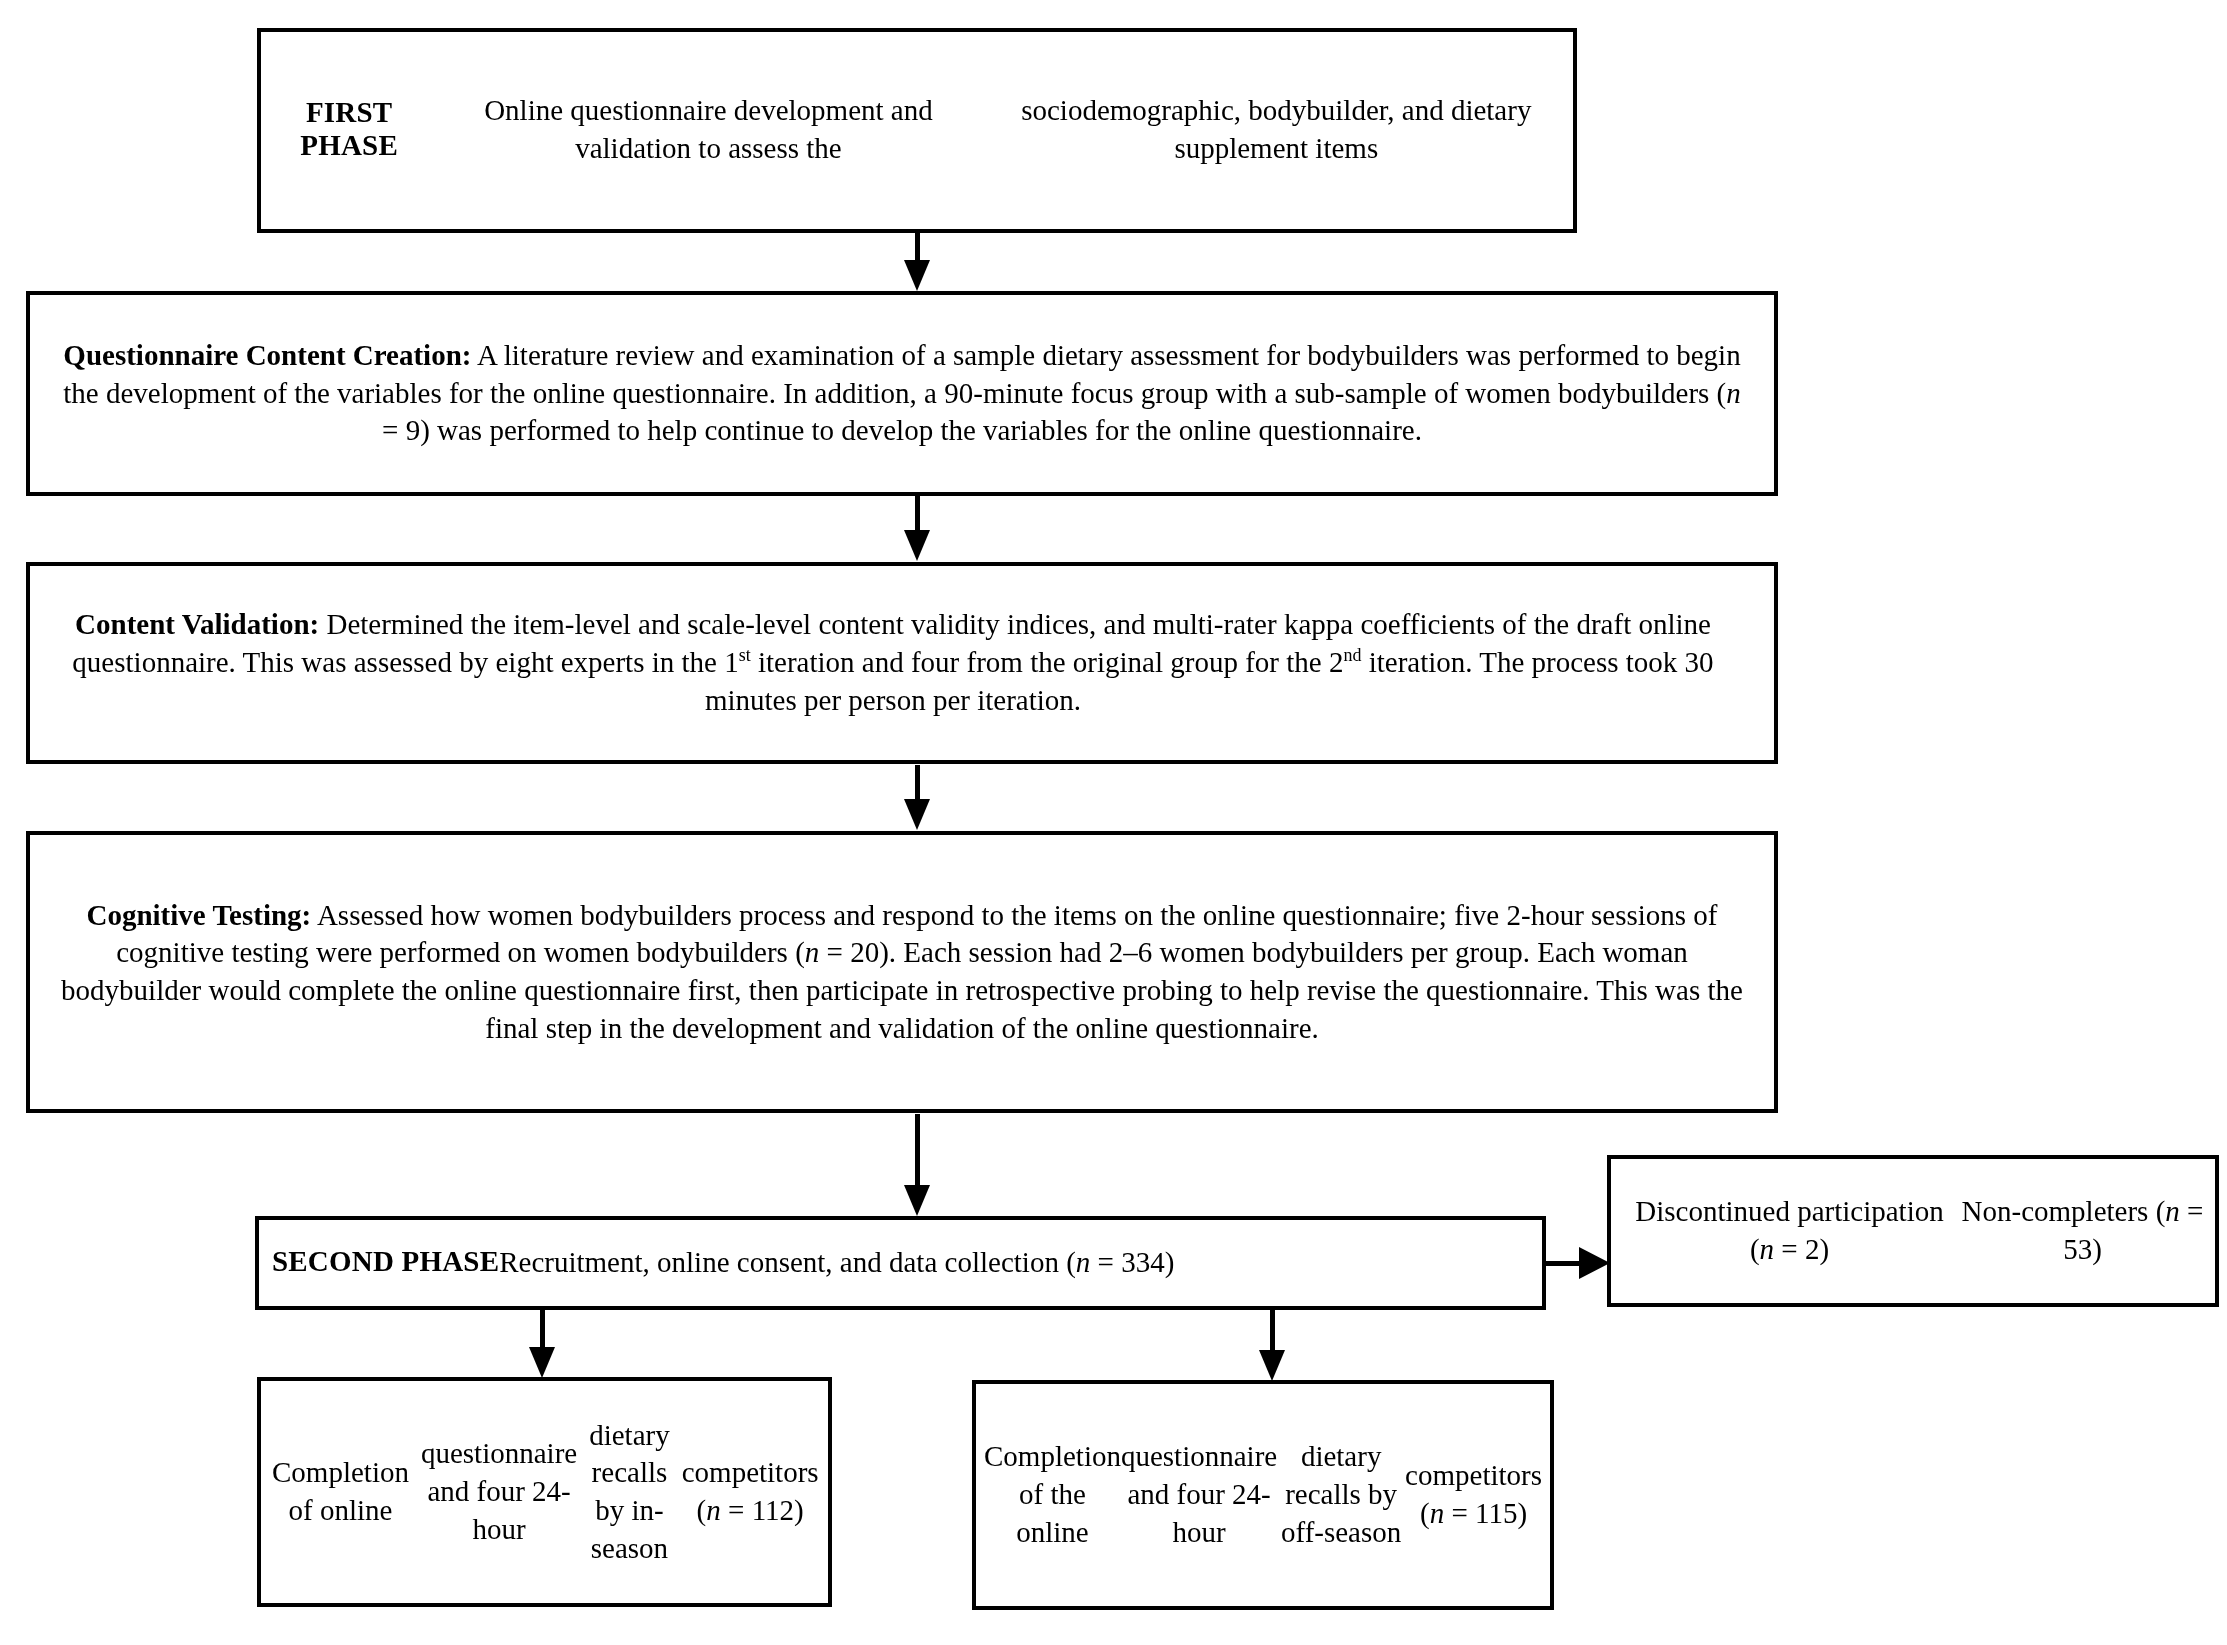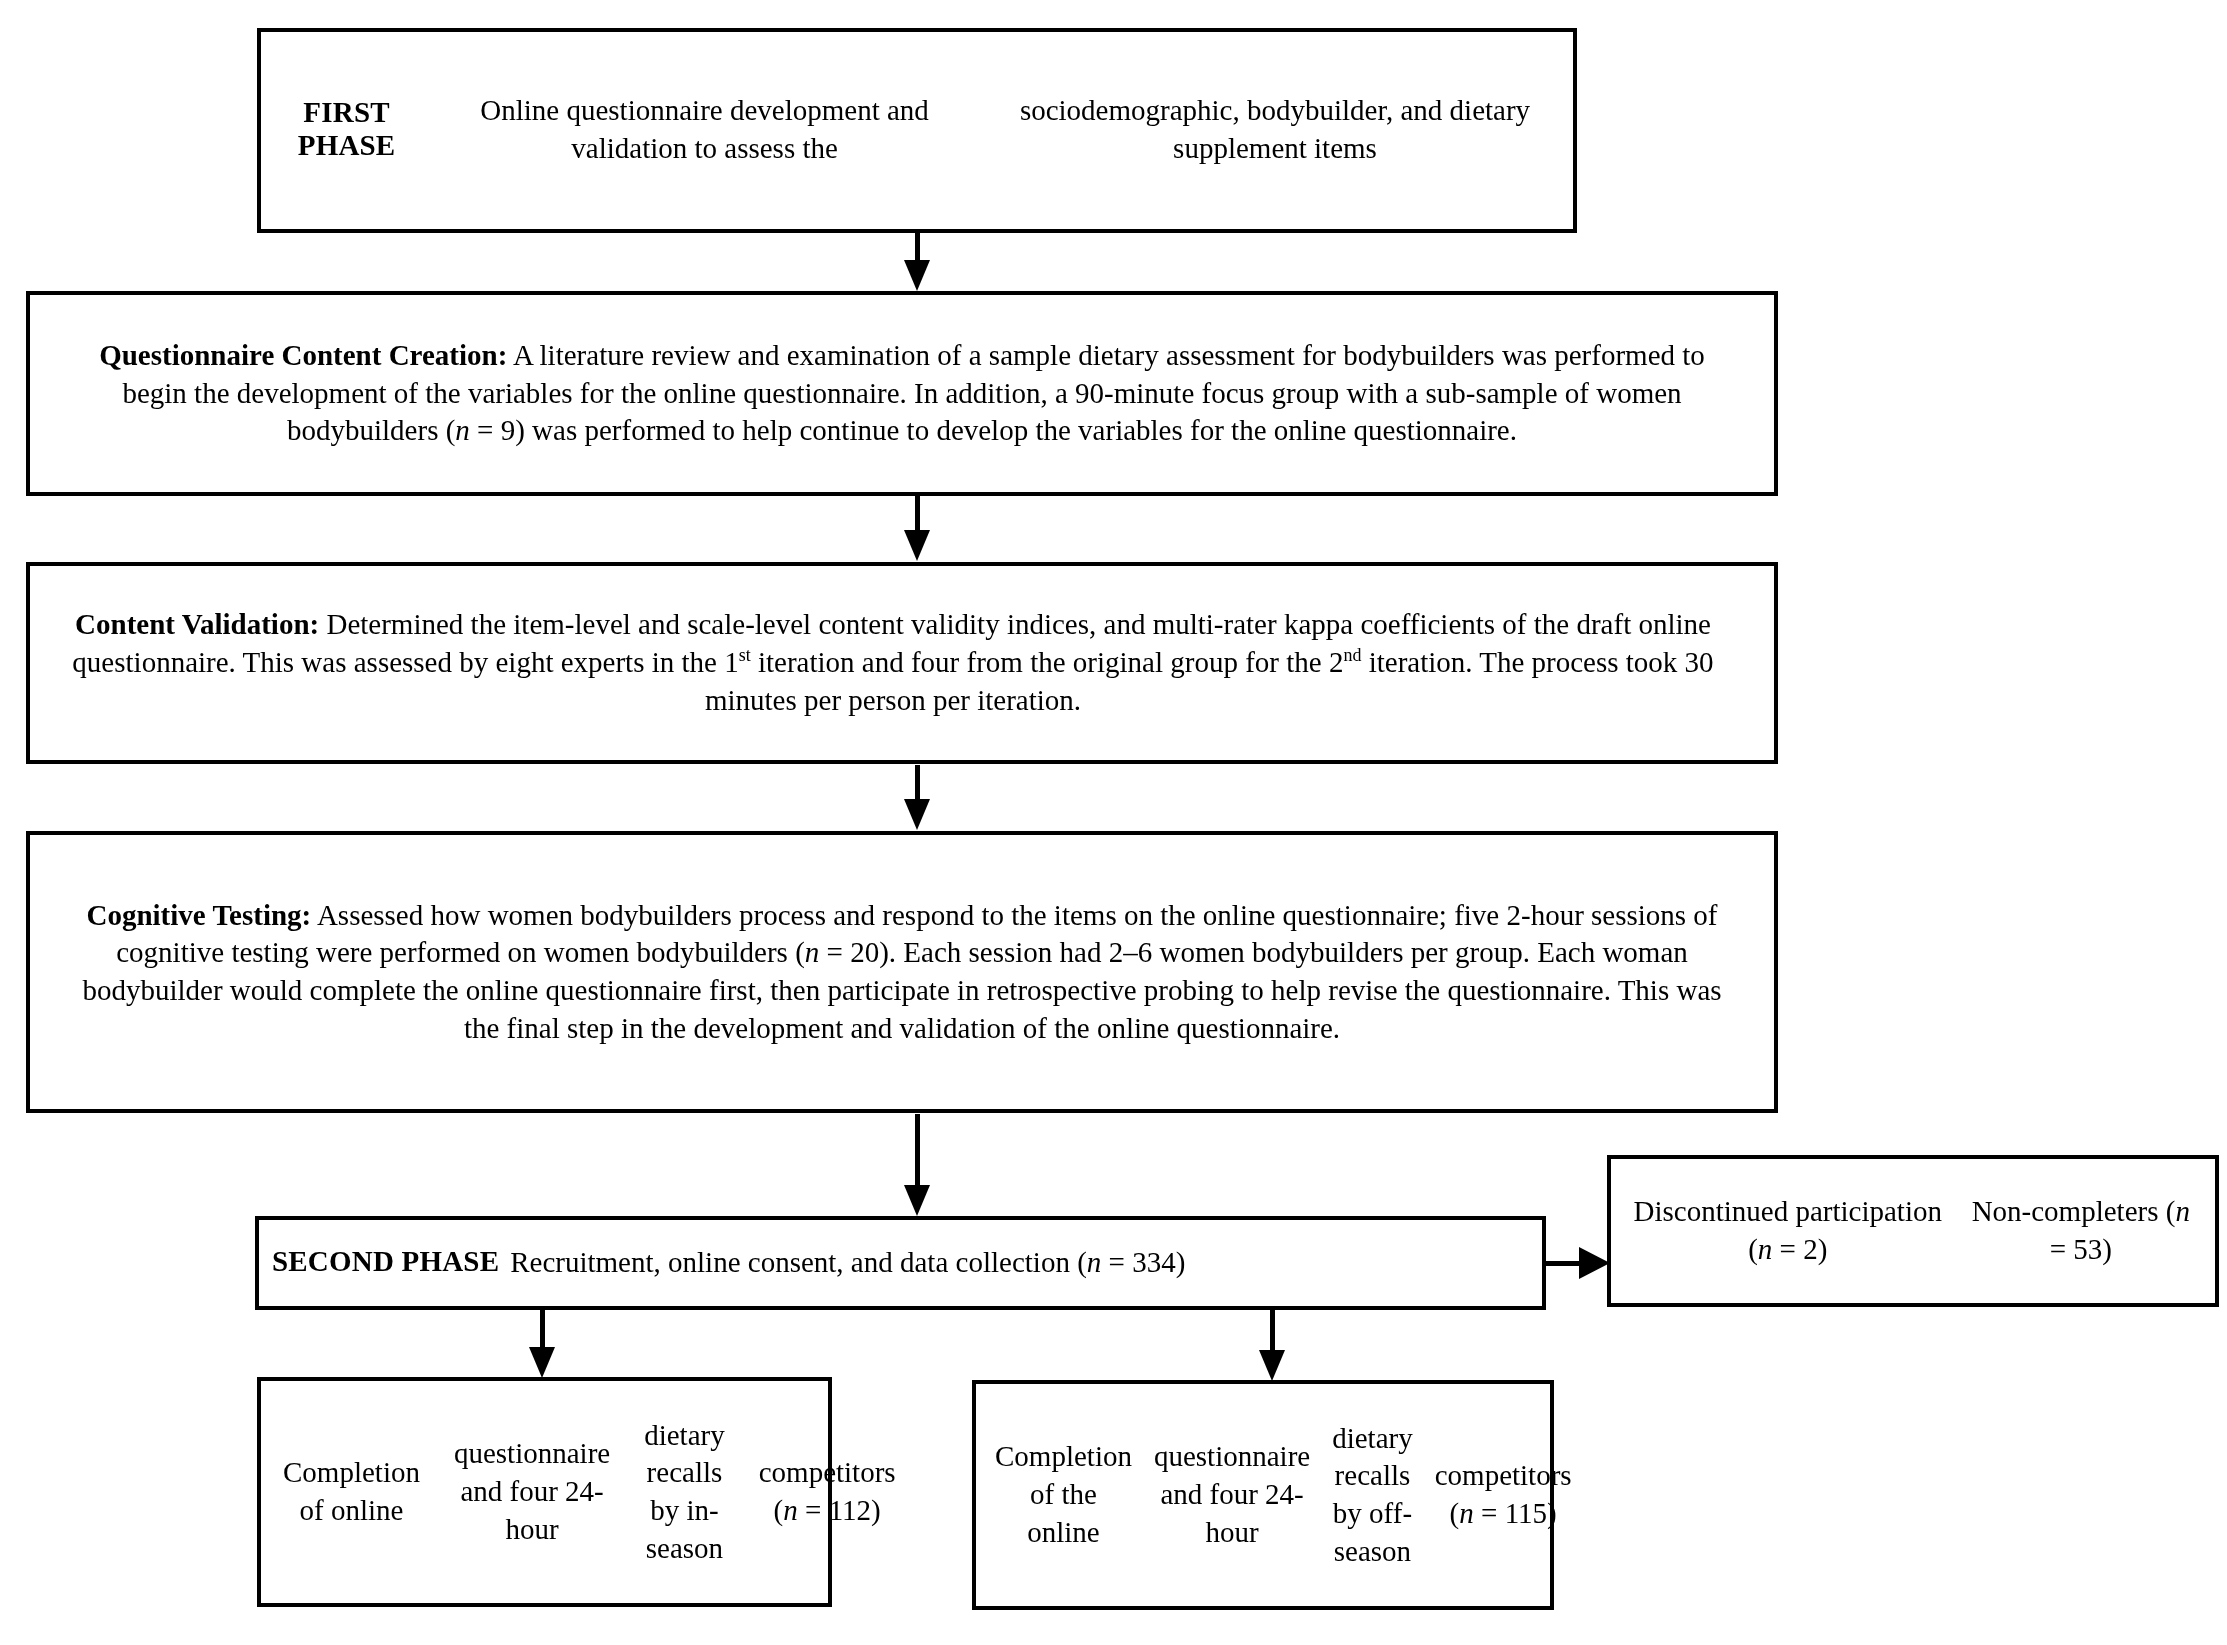--- a/index.html
+++ b/index.html
@@ -23,21 +23,21 @@
     box-sizing: border-box;
     border: 4.5px solid #000000;
     background: #ffffff;
     display: flex;
     flex-direction: row;
     align-items: center;
     text-align: center;
     padding: 4px 13px;
   }
   .box p {
-    margin: 11px;
+    margin: 0;
     line-height: 1.30;
     font-size: 29px;
     text-align: center;
   }
   .box p.just {
     text-align: center;
   }
   .title {
     font-weight: bold;
     font-size: 29px;

